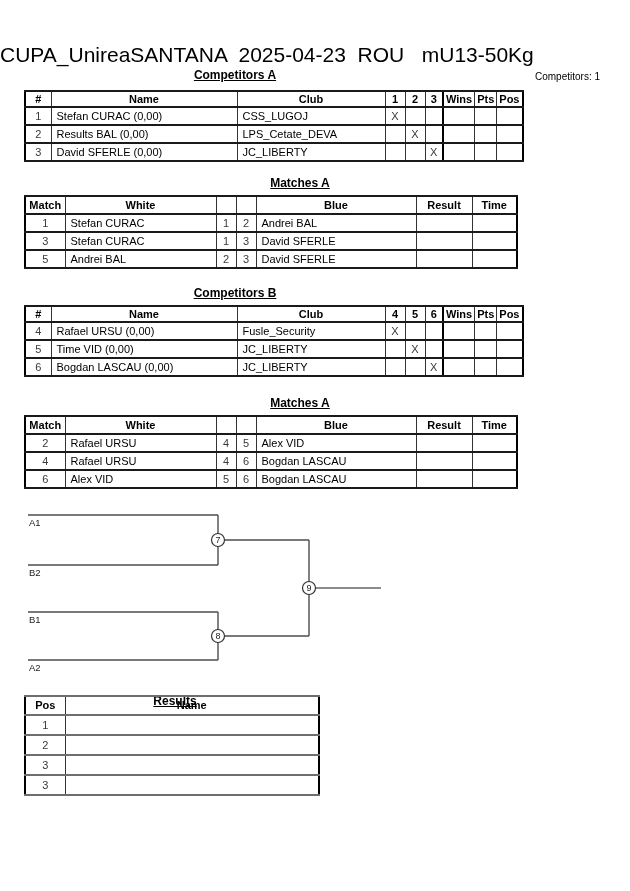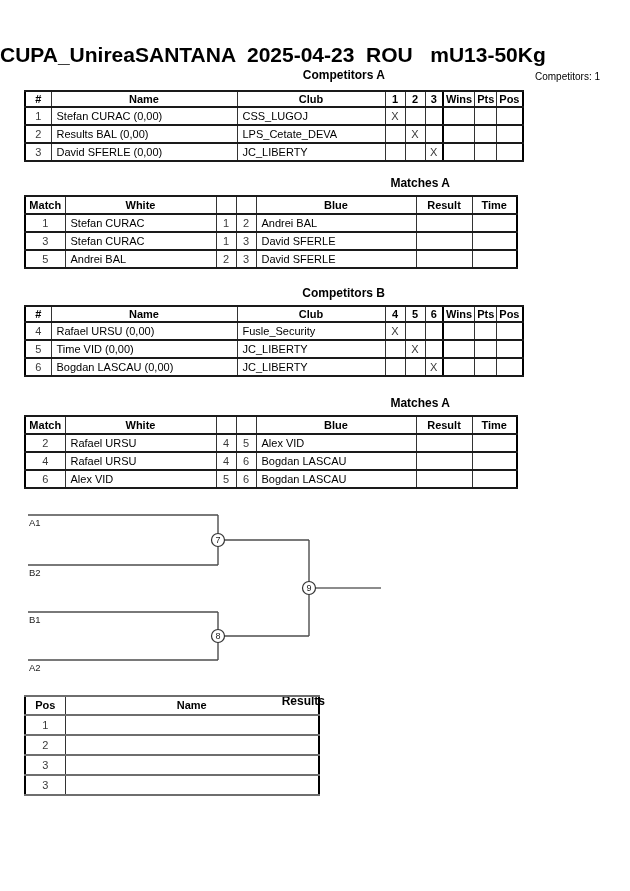--- a/index.html
+++ b/index.html
@@ -2,26 +2,26 @@
 <html><head>
 <meta charset="utf-8">
 <style>
   html,body { margin:0; padding:0; }
   body {
     width:630px; height:891px; background:#ffffff; position:relative;
     font-family:"Liberation Sans", sans-serif; color:#000;
   }
   .abs { position:absolute; }
   .doc-title {
-    position:absolute; top:43px; left:0; width:524px; text-align:center;
-    font-size:21px; font-weight:bold; white-space:pre;
+    position:absolute; top:43px; left:0; width:630px; 
+    font-size:21px; font-weight:normal; white-space:pre;
   }
   .sec-title {
-    position:absolute; width:300px; text-align:right;
-    font-size:12px; font-weight:bold;
+    position:absolute; width:300px; text-align:center;
+    font-size:12px; font-weight:bold;text-decoration:underline;
   }
   .count {
     position:absolute; top:71px; left:420px; width:180px;
     text-align:right; font-size:10px;
   }
   table.tbl { border-collapse:collapse; table-layout:fixed; border:2px solid #000; }
   .tbl th, .tbl td {
     border-left:1px solid #333; border-right:1px solid #333;
     border-top:2px solid #1a1a1a; border-bottom:2px solid #1a1a1a;
     overflow:hidden; white-space:nowrap; padding:0 2px;

